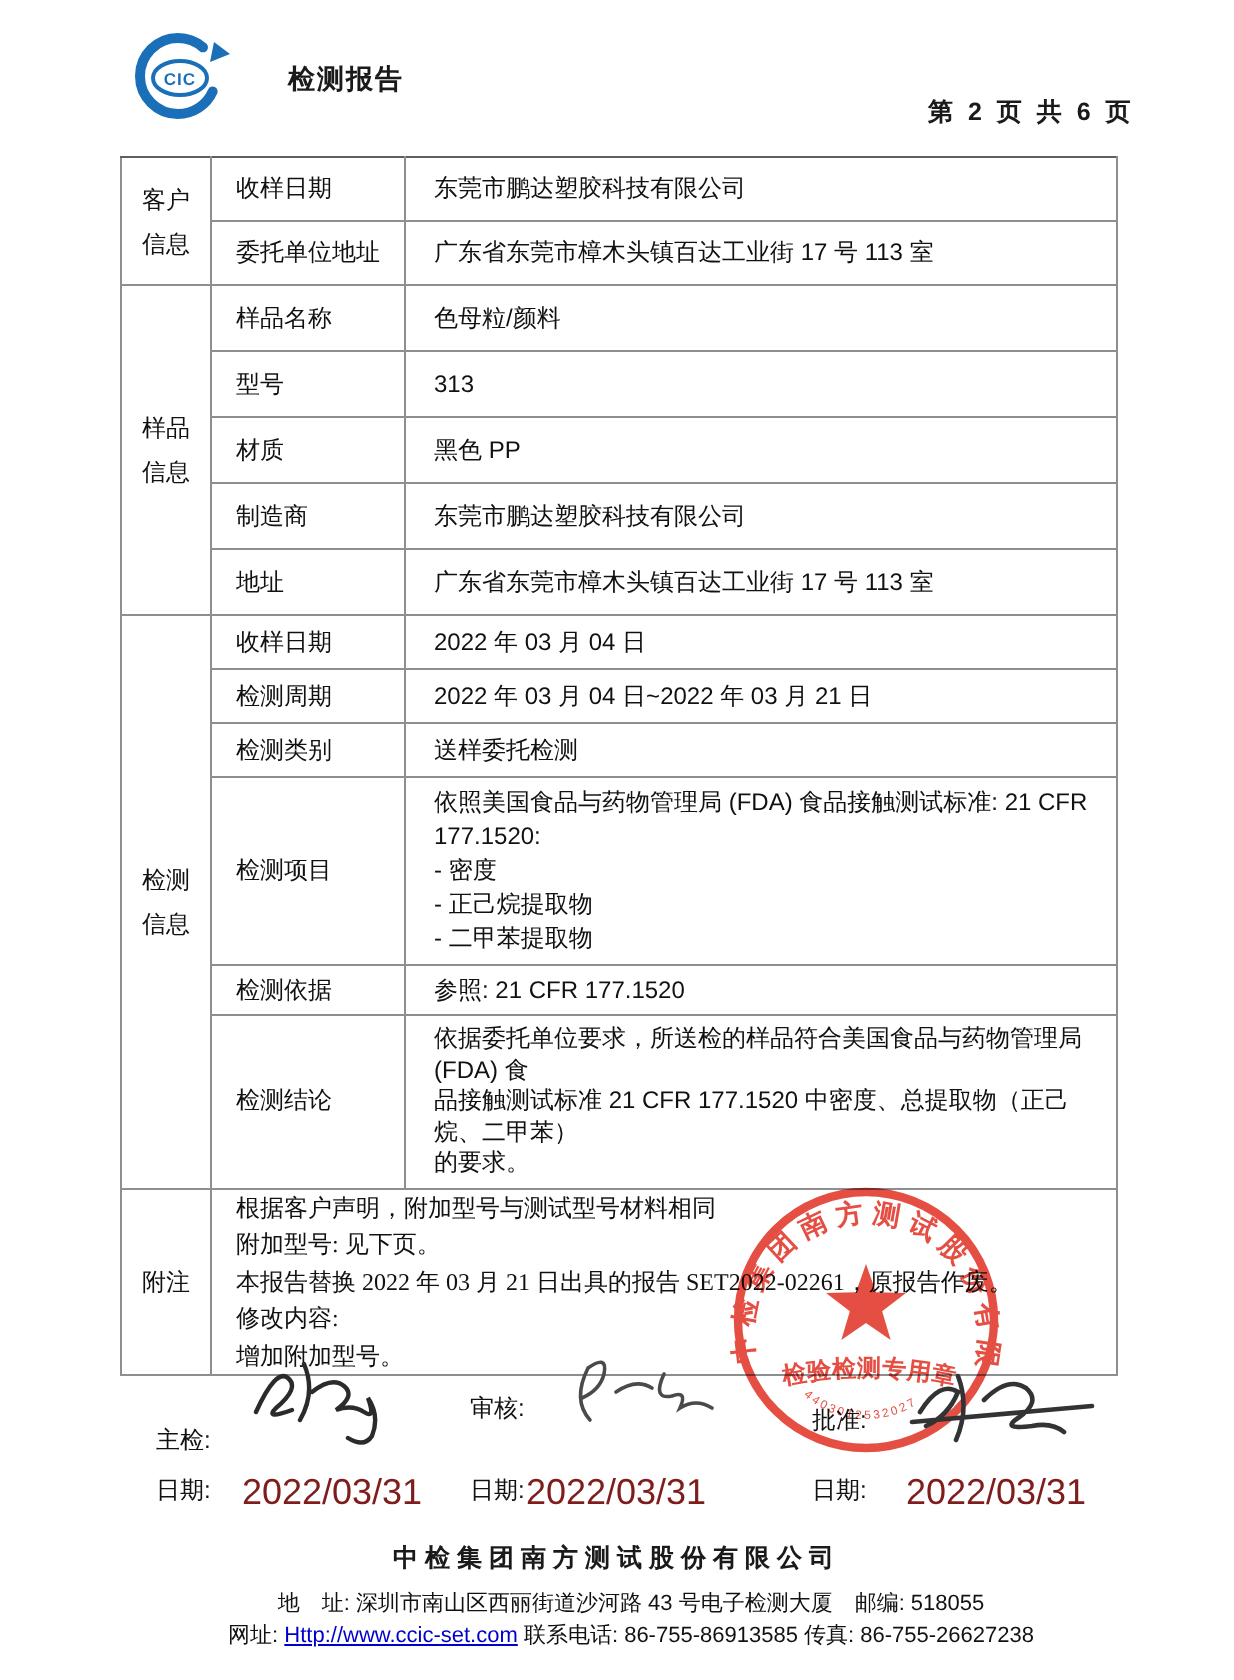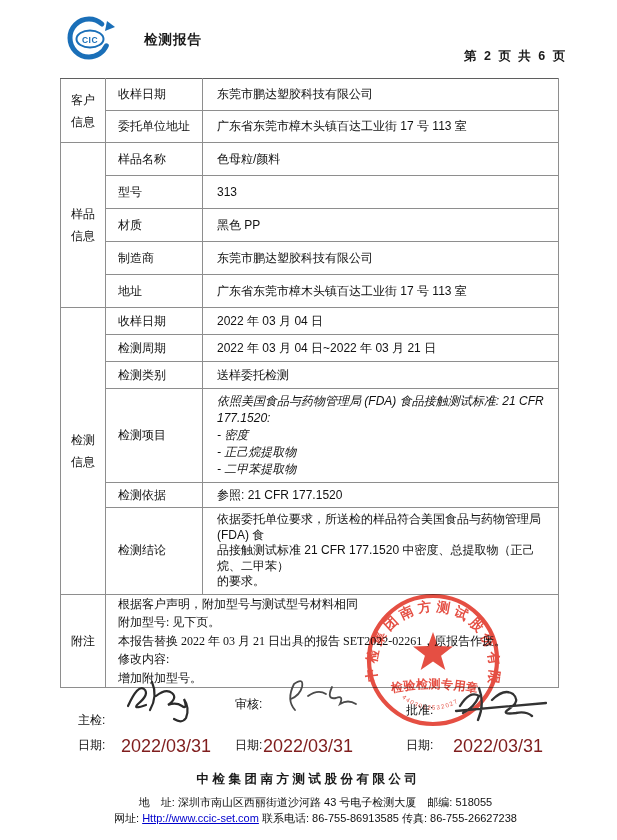--- a/index.html
+++ b/index.html
@@ -18,21 +18,21 @@
     position:absolute; left:60px; top:78px; width:499px;
     border-collapse:collapse; table-layout:fixed;
     font-size:12px; color:#111; border:1.5px solid #5f5f5f;padding-left:28px;
   }
   table.rt td { border:1px solid #8e8e8e; vertical-align:middle; overflow:hidden; }
   tr.secstart td { border-top:1.5px solid #5f5f5f; }
   td.sec { text-align:center; white-space:pre-line; line-height:22px; padding:0 4px; }
   td.lab { padding-left:12px; }
   td.val { padding-left:14px; }
   td.multi { white-space:pre-line; padding-top:4px; padding-bottom:4px; }
-  td.lh17 { line-height:17px;font-style:italic; }
+  td.lh17 { line-height:17px; }
   td.lh16 { line-height:15.5px; }
   td.note { white-space:pre-line; line-height:18.5px; padding-left:12px; padding-right:8px;font-family:Liberation Serif, serif; }
   tr.h32{height:32px} tr.h33{height:33px} tr.h27{height:27px}
   tr.h84{height:84px} tr.h25{height:25px} tr.h48{height:48px} tr.h93{height:93px}
   
   .stamp { position:absolute; left:363px; top:590px; width:140px; height:140px;
            mix-blend-mode:multiply; opacity:.9; z-index:5; }
   
   .sig-label { position:absolute; font-size:12px; color:#111; z-index:2; }
   .sig-date-label { position:absolute; font-size:12px; color:#111; }

